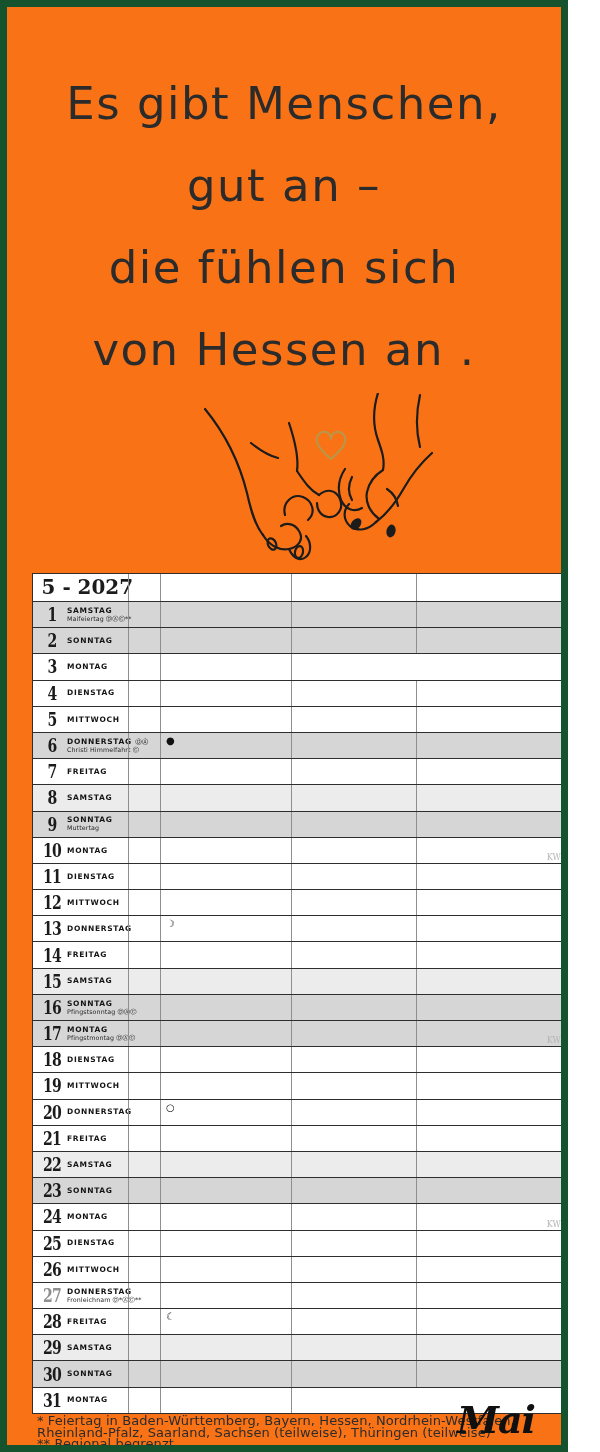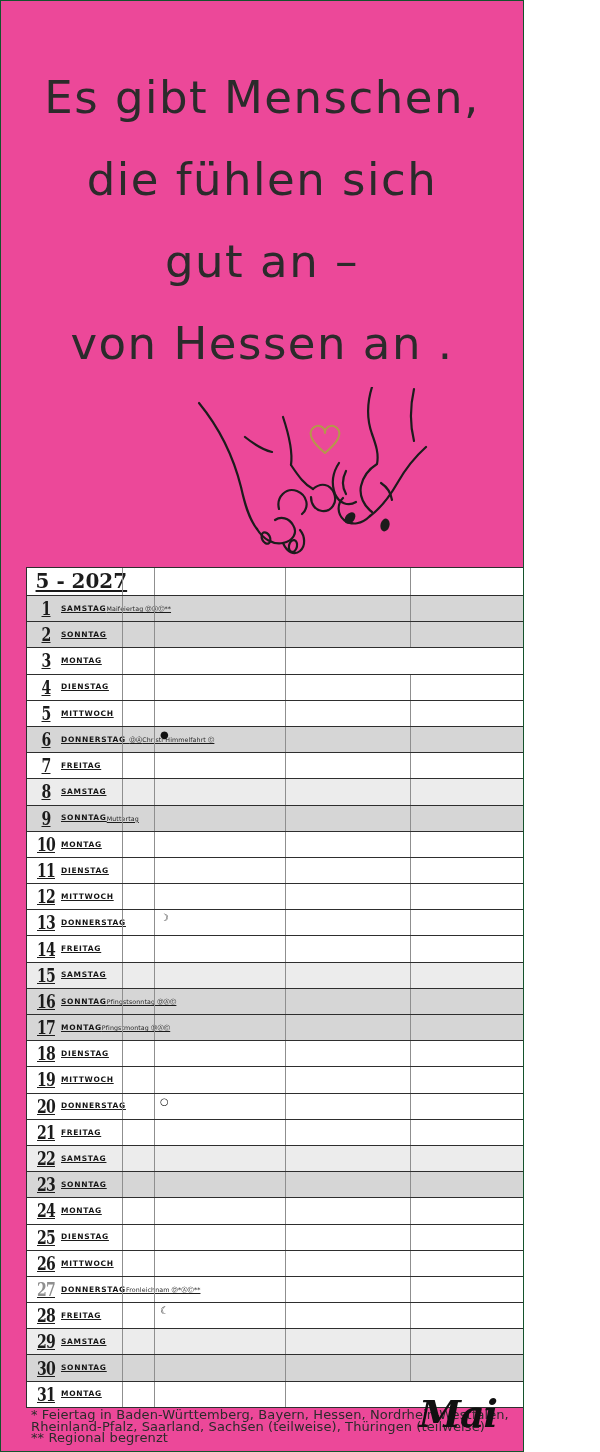--- a/index.html
+++ b/index.html
@@ -1,47 +1,47 @@
 <!DOCTYPE html>
 <html><head>
 <meta charset="utf-8">
 <style>
   html,body{margin:0;padding:0;background:#fff;}
-  .page{position:relative;width:524px;height:1452px;background:#ec4899;
-        border:1px solid #14532d;box-sizing:border-box;overflow:hidden;
+  .page{position:relative;width:568px;height:1452px;background:#f97316;
+        border:7px solid #14532d;box-sizing:border-box;overflow:hidden;
         font-family:"DejaVu Sans",sans-serif;color:#1c1c1c;}
 
   
   .quote{position:absolute;top:56px;left:0;right:0;text-align:center;
          font-size:45px;line-height:82px;letter-spacing:1.5px;color:#2b2b2b;
          font-family:"DejaVu Sans",sans-serif;font-weight:400;}
 
   
   .hands{position:absolute;top:386px;left:170px;width:260px;height:172px;}
 
   
   .calendar{position:absolute;top:566px;left:25px;width:547px;
-            border:1.6px solid #2e2e2e;box-sizing:border-box;background:#fff;text-decoration:underline;}
+            border:1.6px solid #2e2e2e;box-sizing:border-box;background:#fff;}
   .cal-header{display:grid;grid-template-columns:95px 32px 131px 125px 1fr;
               height:27px;box-sizing:border-box;}
   .cal-row{display:grid;grid-template-columns:95px 32px 131px 125px 1fr;
            height:26.2px;box-sizing:border-box;border-top:1.5px solid #2e2e2e;}
   .c{border-left:1px solid #8f8f8f;position:relative;box-sizing:border-box;}
   .c:first-child{border-left:none;}
   .shade-sat{background:#ececec;}
   .shade-sun{background:#d6d6d6;}
   .cal-title{font-family:"DejaVu Serif",serif;font-weight:bold;font-size:21px;
              line-height:25px;padding-left:9px;letter-spacing:0px;
              transform:scaleX(.95);transform-origin:left center;white-space:nowrap;}
   .c-day{display:flex;align-items:center;padding-left:6px;}
   .dnum{font-family:"DejaVu Serif",serif;font-weight:700;font-size:18px;
         width:26px;flex:0 0 26px;text-align:center;letter-spacing:-1px;
         transform:scaleX(.78);transform-origin:center;color:#1b1b1b;}
   .dnum.muted{color:#8f8f8f;}
-  .dinfo{display:flex;flex-direction:row;justify-content:space-between;line-height:1;margin-left:2px;}
+  .dinfo{display:flex;flex-direction:column;justify-content:space-between;line-height:1;margin-left:2px;}
   .dname{font-size:7.5px;font-weight:bold;letter-spacing:.7px;color:#141414;white-space:nowrap;}
   .dname .sym{font-size:6.5px;letter-spacing:0;font-weight:normal;}
   .dnote{font-size:6.3px;color:#262626;margin-top:1.5px;letter-spacing:.1px;white-space:nowrap;}
   .moon{position:absolute;top:3px;left:5px;font-size:10px;line-height:10px;color:#111;}
   .kw{position:absolute;right:4px;bottom:1px;font-size:9.5px;color:#b5b5b5;
       font-family:"DejaVu Serif",serif;transform:scaleX(.85);transform-origin:right bottom;
       white-space:nowrap;}
 
   
   .footnotes{position:absolute;left:30px;top:1408px;font-size:13px;
@@ -50,22 +50,22 @@
                 font-family:"DejaVu Serif",serif;font-style:italic;font-weight:bold;
                 font-size:38px;color:#101010;letter-spacing:-1px;}
 </style>
 </head>
 <body>
 
 <div class="page">
 
   <div class="quote">
     <div>Es gibt Menschen,</div>
+    <div>gut an –</div>
     <div>die fühlen sich</div>
-    <div>gut an –</div>
     <div>von Hessen an .</div>
   </div>
 
   <div class="hands">
     <svg width="260" height="172" viewBox="0 0 260 172">
       <g stroke="#1c1c1c" stroke-width="2.2" fill="none" stroke-linecap="round" stroke-linejoin="round">
 
         <path d="M28,16 C46,38 62,68 70,100 C74,118 78,132 86,142"></path>
         <path d="M112,30 C118,48 122,64 120,78"></path>
         <path d="M74,50 C84,58 93,63 101,65"></path>

